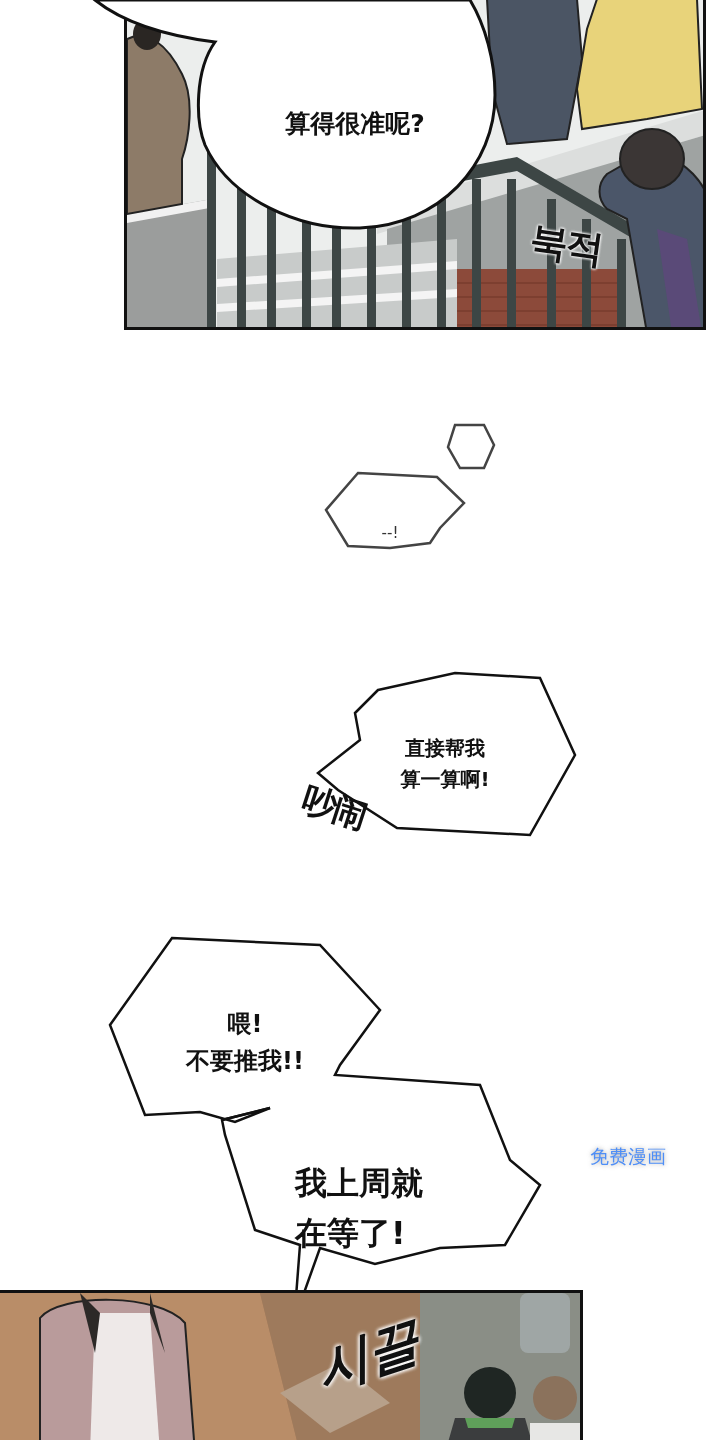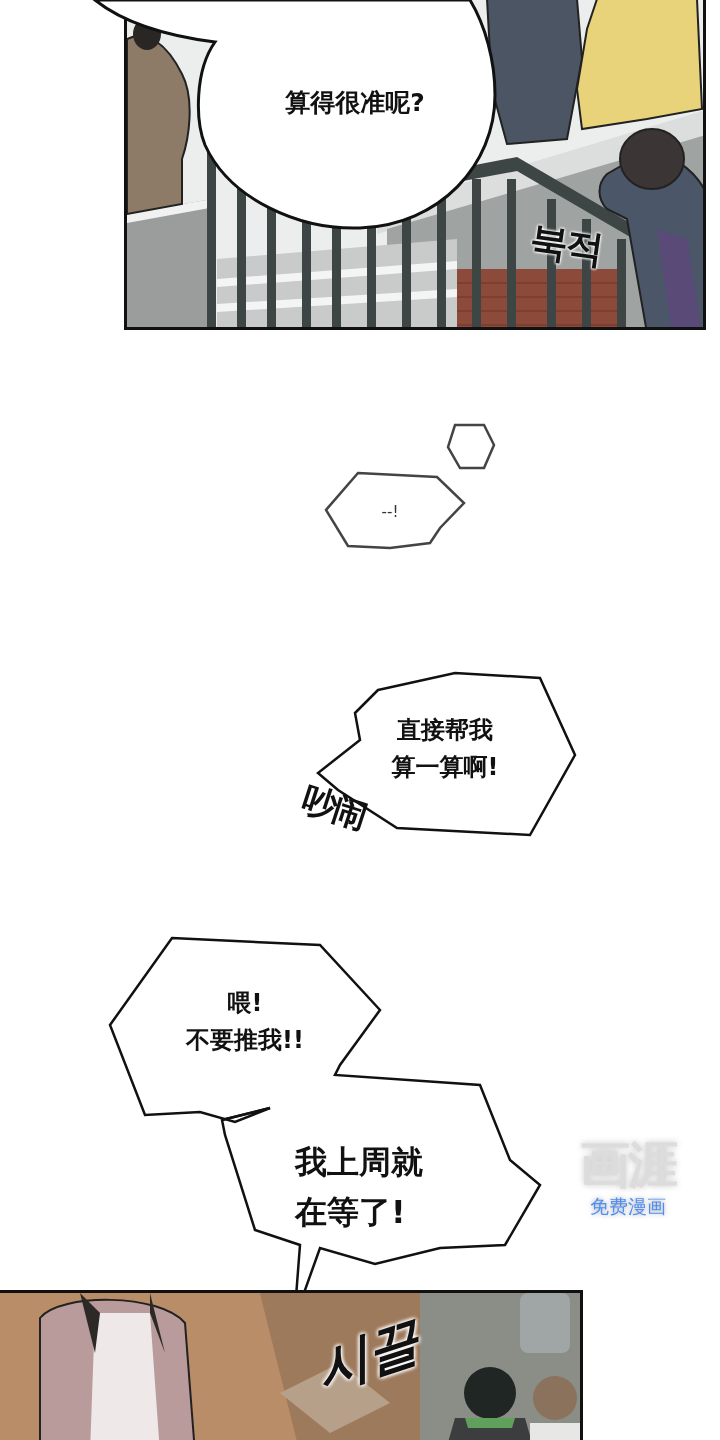--- a/index.html
+++ b/index.html
@@ -15,24 +15,24 @@
   
   #panel-bottom { left:-3px; top:1290px; width:586px; height:160px; border:3px solid #111;
                   box-sizing:border-box; overflow:hidden; background:#b28663; }
   #panel-bottom svg { position:absolute; left:0; top:0; }
 
   
   .bubble-svg { position:absolute; left:0; top:0; pointer-events:none; }
 
   .bubble-text { position:absolute; color:#111; font-weight:bold;
                  text-align:center; line-height:1.45; white-space:pre-line;
-                 font-family:"DejaVu Sans", sans-serif; }
+                 font-family:"DejaVu Sans", sans-serif;margin-top:21px; }
   #t-main { left:240px; top:85px; width:230px; font-size:25px; }
   #t-thought { left:360px; top:502px; width:60px; font-size:15px; font-weight:normal; color:#333; }
-  #t-direct { left:360px; top:712px; width:170px; font-size:24px; line-height:1.55; }
+  #t-direct { left:360px; top:712px; width:170px; font-size:20px; line-height:1.55; }
   #t-hey { left:140px; top:985px; width:210px; font-size:24px; line-height:1.55; }
   #t-lastweek { left:295px; top:1138px; width:160px; font-size:32px; line-height:1.55; text-align:left; }
 
   .sfx { position:absolute; font-weight:bold; color:#111; font-family:"DejaVu Sans", sans-serif; }
   #sfx-bukjeok { left:530px; top:220px; font-size:38px; transform:rotate(8deg);
                  color:#111; text-shadow: 0 0 3px #fff, 0 0 3px #fff, 0 0 3px #fff; letter-spacing:-2px; }
   #sfx-chaonao { left:302px; top:785px; font-size:34px; transform:rotate(18deg); letter-spacing:-2px; }
   #sfx-swish { left:320px; top:1320px; font-size:52px; transform:rotate(-18deg) skewX(-18deg);
                color:#111; text-shadow: 0 0 4px #fff, 0 0 4px #fff, 0 0 4px #fff; }
 
@@ -124,21 +124,20 @@
            L440,1248 L375,1264 L320,1248 L305,1290 L295,1350 L285,1365 L295,1310 L300,1245
            L255,1230 L225,1135 L222,1120 L270,1108 L235,1122 L200,1112 L145,1115 L110,1025 Z" fill="#fff" stroke="#111" stroke-width="2.5"></path>
   <path d="M222,1120 L270,1108" stroke="#111" stroke-width="2.5" fill="none"></path>
 </svg>
 <div id="t-hey" class="bubble-text">喂!
 不要推我!!</div>
 <div id="t-lastweek" class="bubble-text">我上周就
 在等了!</div>
 
 <div id="watermark" class="abs">
-  <div id="wm-logo">画涯</div>
   <div id="wm-sub">免费漫画</div>
 </div>
 
 <div id="panel-bottom" class="abs">
   <svg width="586" height="160" viewBox="0 0 586 160">
     <rect x="0" y="0" width="586" height="160" fill="#a87f5e"></rect>
     <polygon points="0,0 260,0 300,160 0,160" fill="#b98d68"></polygon>
     <polygon points="260,0 420,0 440,160 300,160" fill="#9e7a5c"></polygon>
     <rect x="420" y="0" width="166" height="160" fill="#8a8e86"></rect>
     <rect x="520" y="0" width="50" height="60" rx="8" fill="#9fa6a5"></rect>

